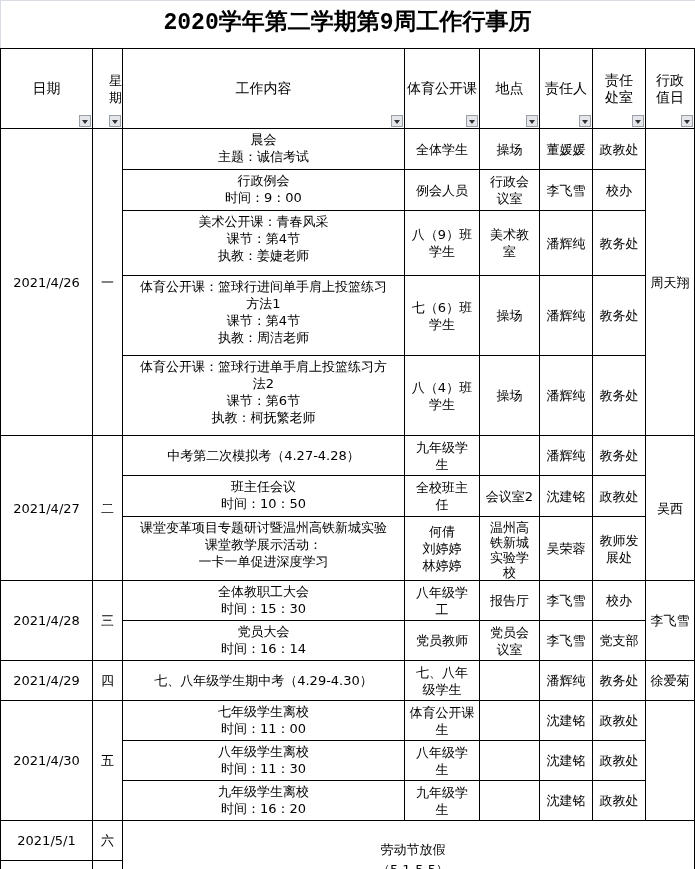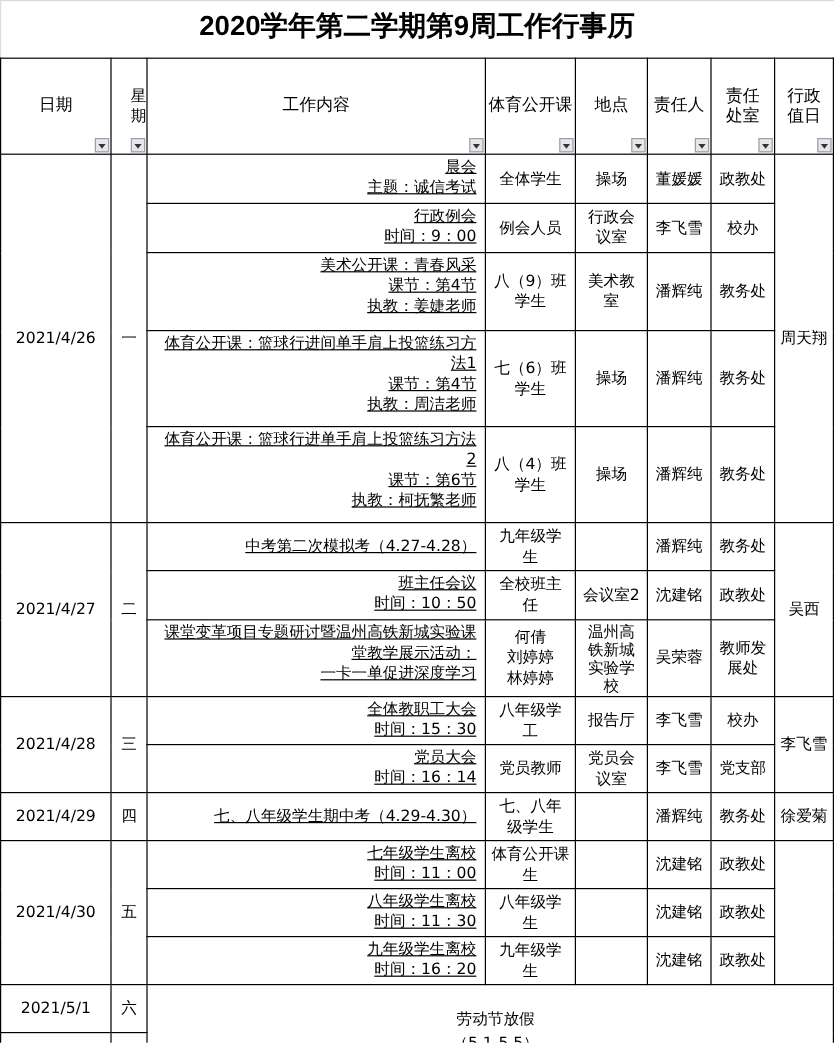--- a/index.html
+++ b/index.html
@@ -1,22 +1,22 @@
 <!DOCTYPE html>
 <html><head>
   <meta charset="utf-8">
   <style>
     html,body{margin:0;padding:0;background:#fff;}
     body{width:695px;height:869px;overflow:hidden;position:relative;font-family:"DejaVu Sans","Liberation Sans",sans-serif;color:#000;}
     .topbar{position:absolute;left:0;top:0;width:695px;height:48px;background:#fff;border-left:1px solid #d8dde3;border-top:1px solid #d8dde3;box-sizing:border-box;}
-    .title{position:absolute;left:0;top:6px;width:695px;text-align:center;font-family:Liberation Sans, sans-serif;font-weight:bold;font-size:23px;letter-spacing:0px;}
+    .title{position:absolute;left:0;top:6px;width:695px;text-align:center;font-family:Liberation Mono, monospace;font-weight:bold;font-size:23px;letter-spacing:0px;}
     table{position:absolute;left:0;top:48px;border-collapse:collapse;table-layout:fixed;width:694px;}
     td,th{border:1px solid #000;padding:0 2px;font-weight:normal;font-size:13px;line-height:17px;vertical-align:middle;text-align:center;overflow:hidden;position:relative;}
     th{height:47px;font-size:14px;}
-    td.content{text-align:right;vertical-align:top;padding:2px 7px;white-space:pre-line;text-decoration:underline;}
+    td.content{text-align:center;vertical-align:top;padding:2px 17px;white-space:pre-line;}
     td.content.mid{vertical-align:middle;}
     .ml{white-space:pre-line;}
     .filter{position:absolute;right:1px;bottom:1px;width:12px;height:12px;background:#e4e6ea;border:1px solid #9aa0a8;box-sizing:border-box;}
     .filter::after{content:"";position:absolute;left:2px;top:4px;border-left:3.5px solid transparent;border-right:3.5px solid transparent;border-top:4px solid #333;}
     .toptext{vertical-align:top;padding-top:3px;}
     .holiday{font-size:13px;line-height:20px;padding-left:11px;}
   </style>
 </head>
 <body>
 

